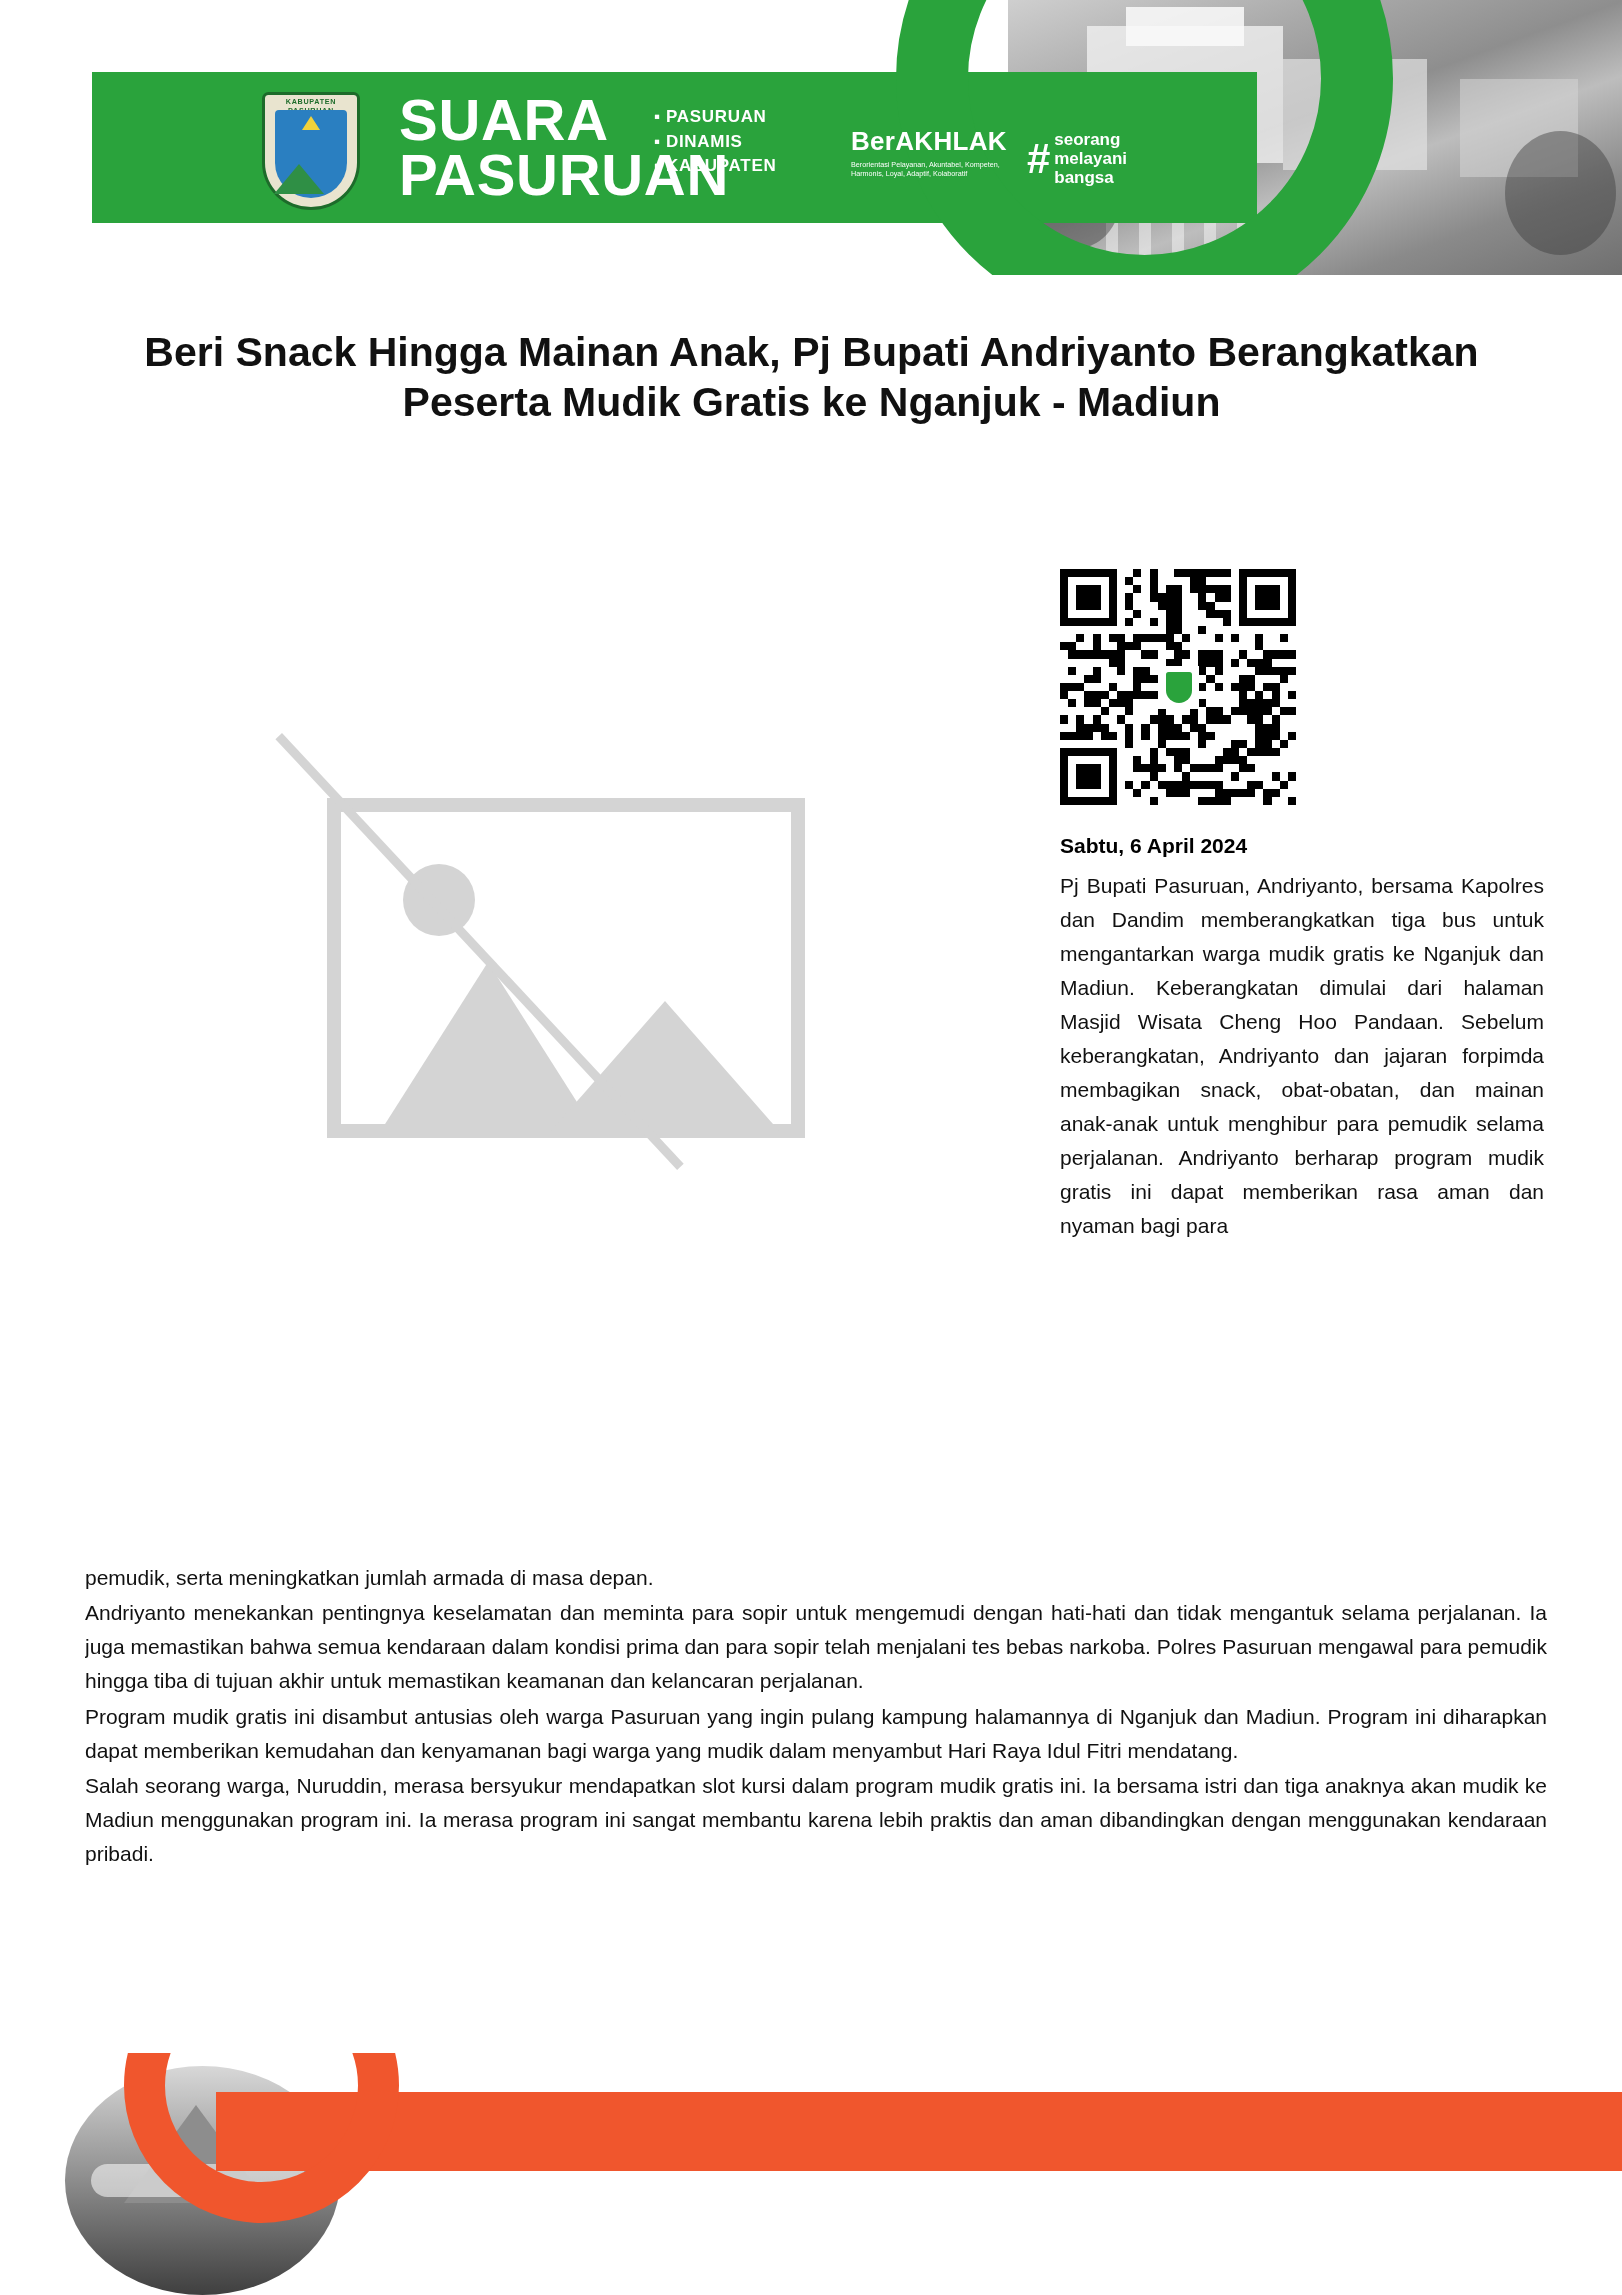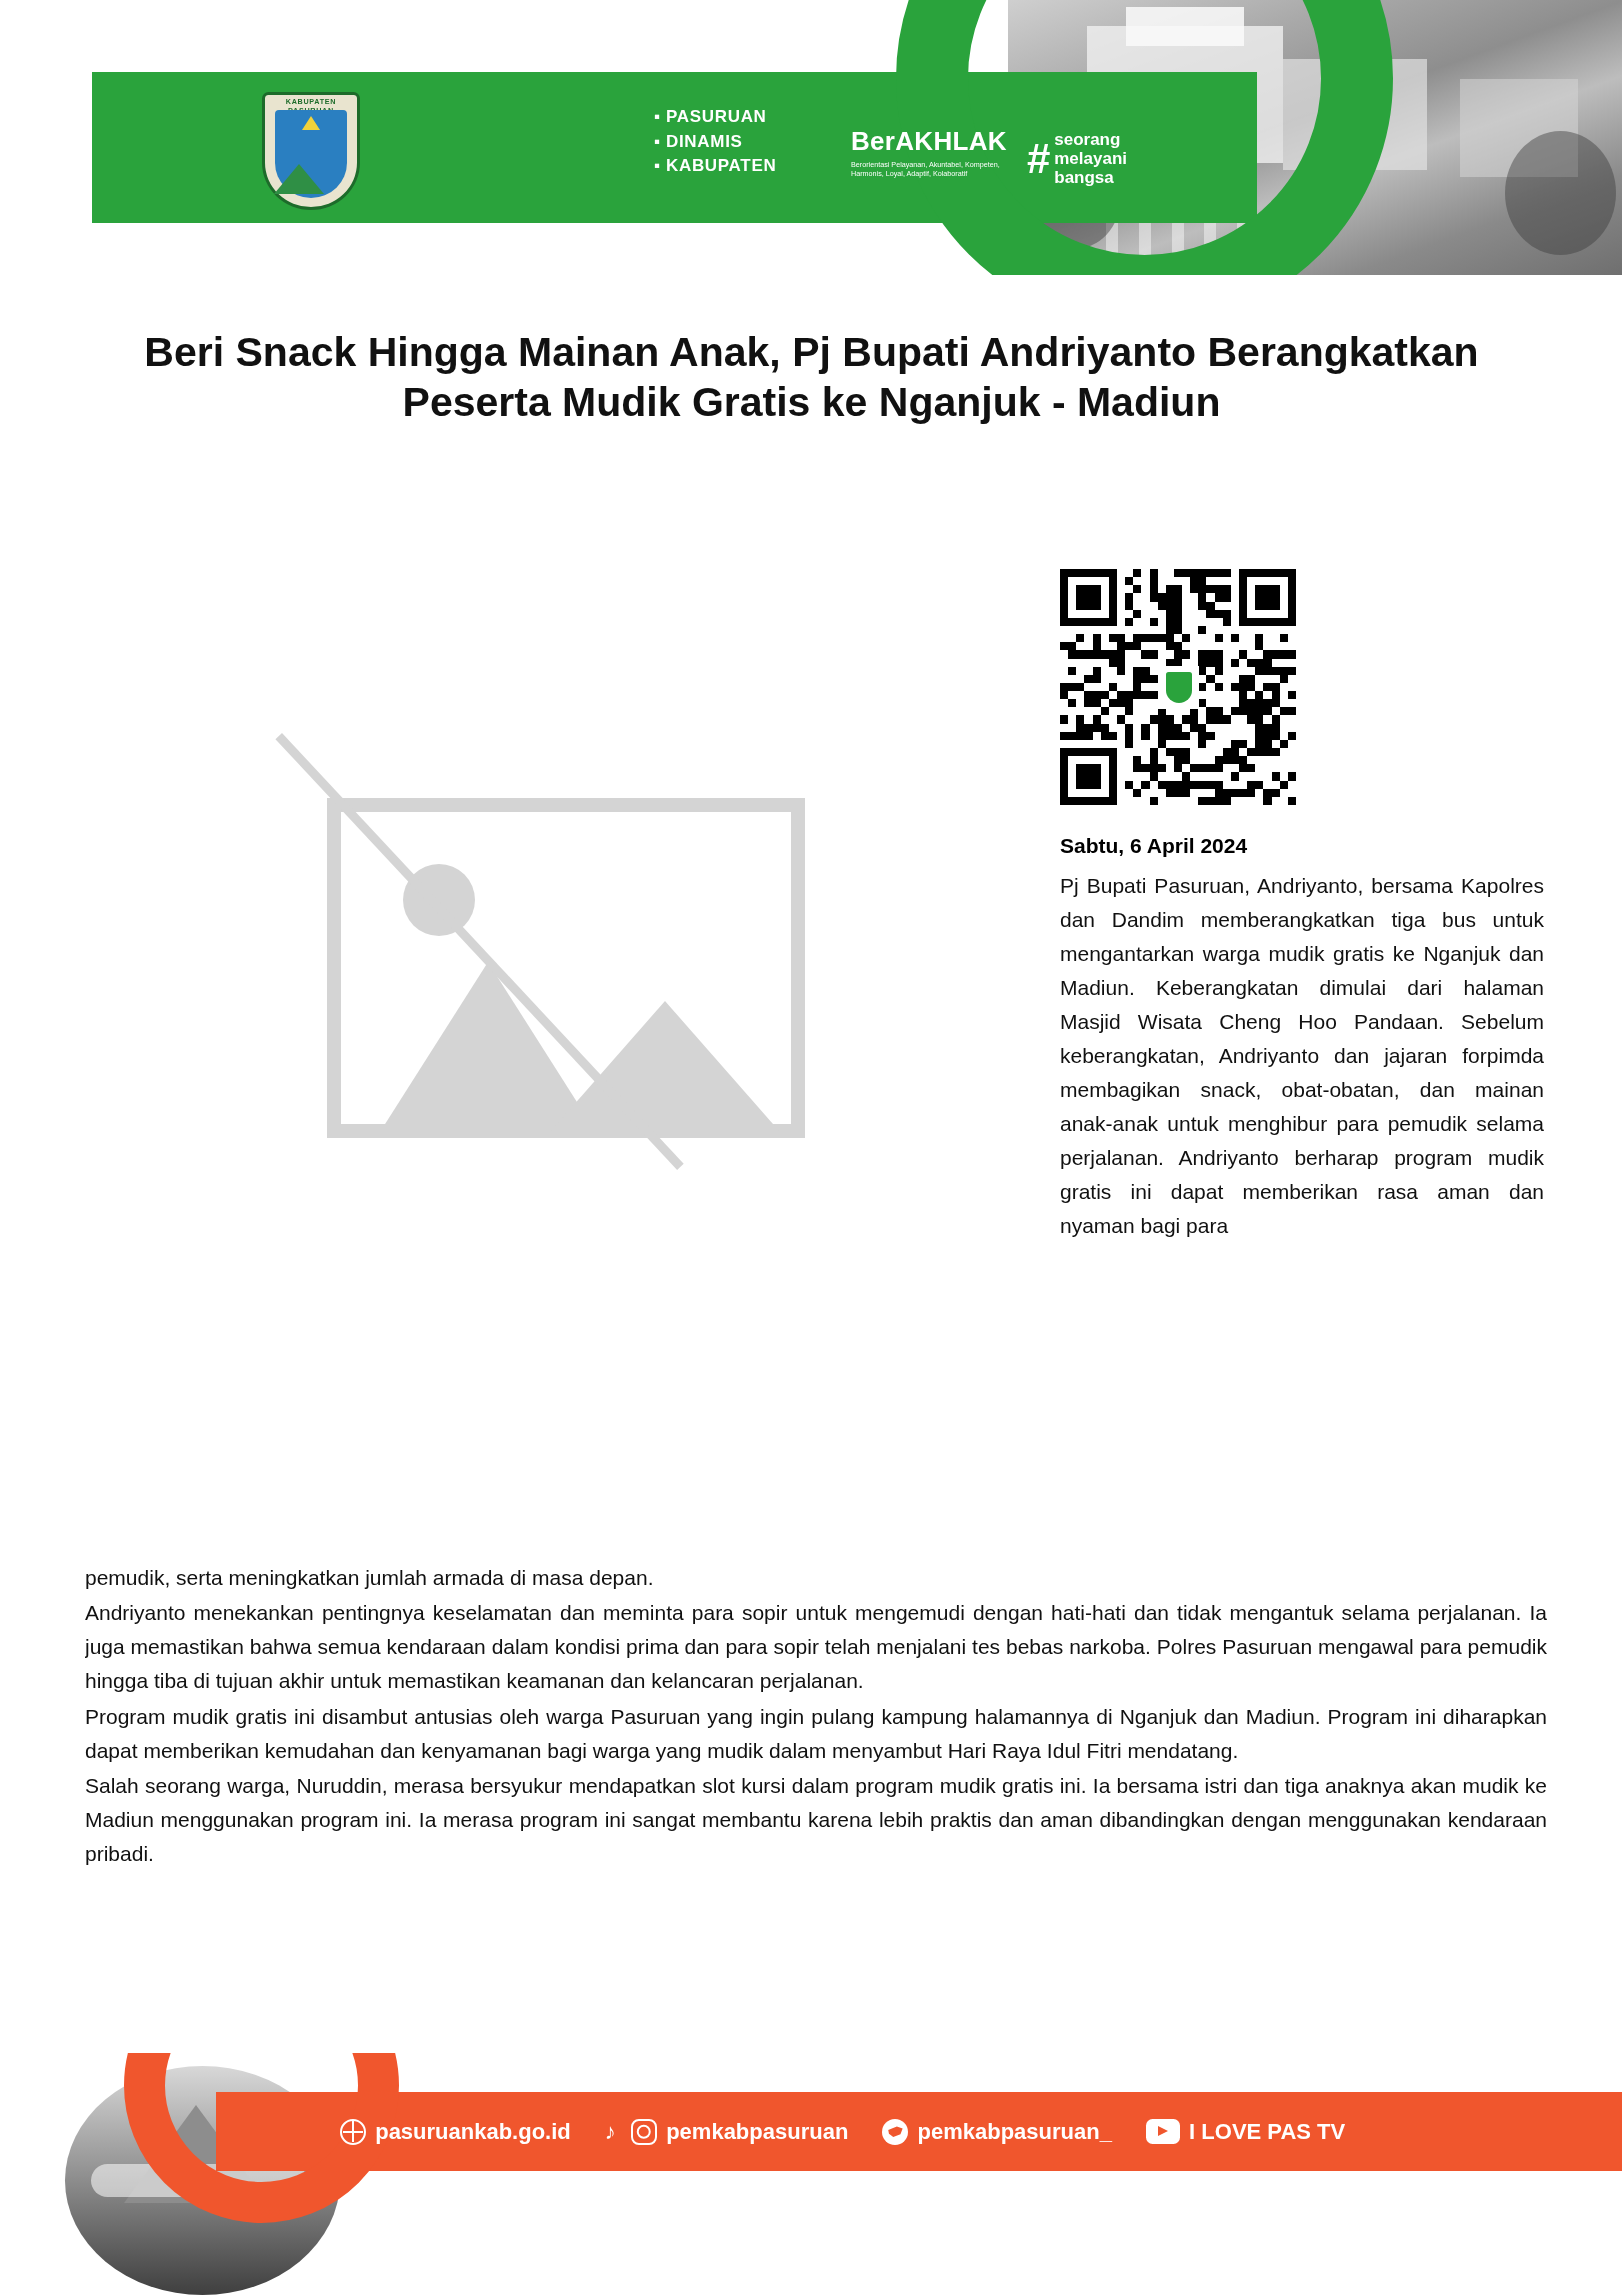--- a/index.html
+++ b/index.html
@@ -496,20 +496,24 @@
   <div class="header-curve"></div>
 
   <div class="logo-emblem">
     <div class="shield"></div>
     <div class="toptext">KABUPATEN PASURUAN</div>
     <div class="inner"></div>
     <div class="star"></div>
     <div class="mount"></div>
   </div>
 
+  <div class="brand-block">
+    <div class="brand-suara">SUARA</div>
+    <div class="brand-pasuruan">PASURUAN</div>
+  </div>
 
   <div class="brand-tags">
     <div>PASURUAN</div>
     <div>DINAMIS</div>
     <div>KABUPATEN</div>
   </div>
 
   <div class="berakhlak">
     <div class="ba-title">BerAKHLAK</div>
     <div class="ba-sub">Berorientasi Pelayanan, Akuntabel, Kompeten, Harmonis, Loyal, Adaptif, Kolaboratif</div>
@@ -1399,33 +1403,14 @@
 </div>
 
 <div class="footer">
   <div class="footer-photo">
     <div class="peak"></div>
     <div class="cloud"></div>
   </div>
   <div class="footer-bar"></div>
   <div class="footer-curve"></div>
 
-  <div class="footer-items">
-    <div class="fi">
-      <span class="ico globe"></span>
-      <span>pasuruankab.go.id</span>
-    </div>
-    <div class="fi">
-      <span class="ico tiktok">♪</span>
-      <span class="ico ig"></span>
-      <span>pemkabpasuruan</span>
-    </div>
-    <div class="fi">
-      <span class="ico tw"></span>
-      <span>pemkabpasuruan_</span>
-    </div>
-    <div class="fi">
-      <span class="ico yt"></span>
-      <span>I LOVE PAS TV</span>
-    </div>
-  </div>
 </div>
 
 
 </body></html>

